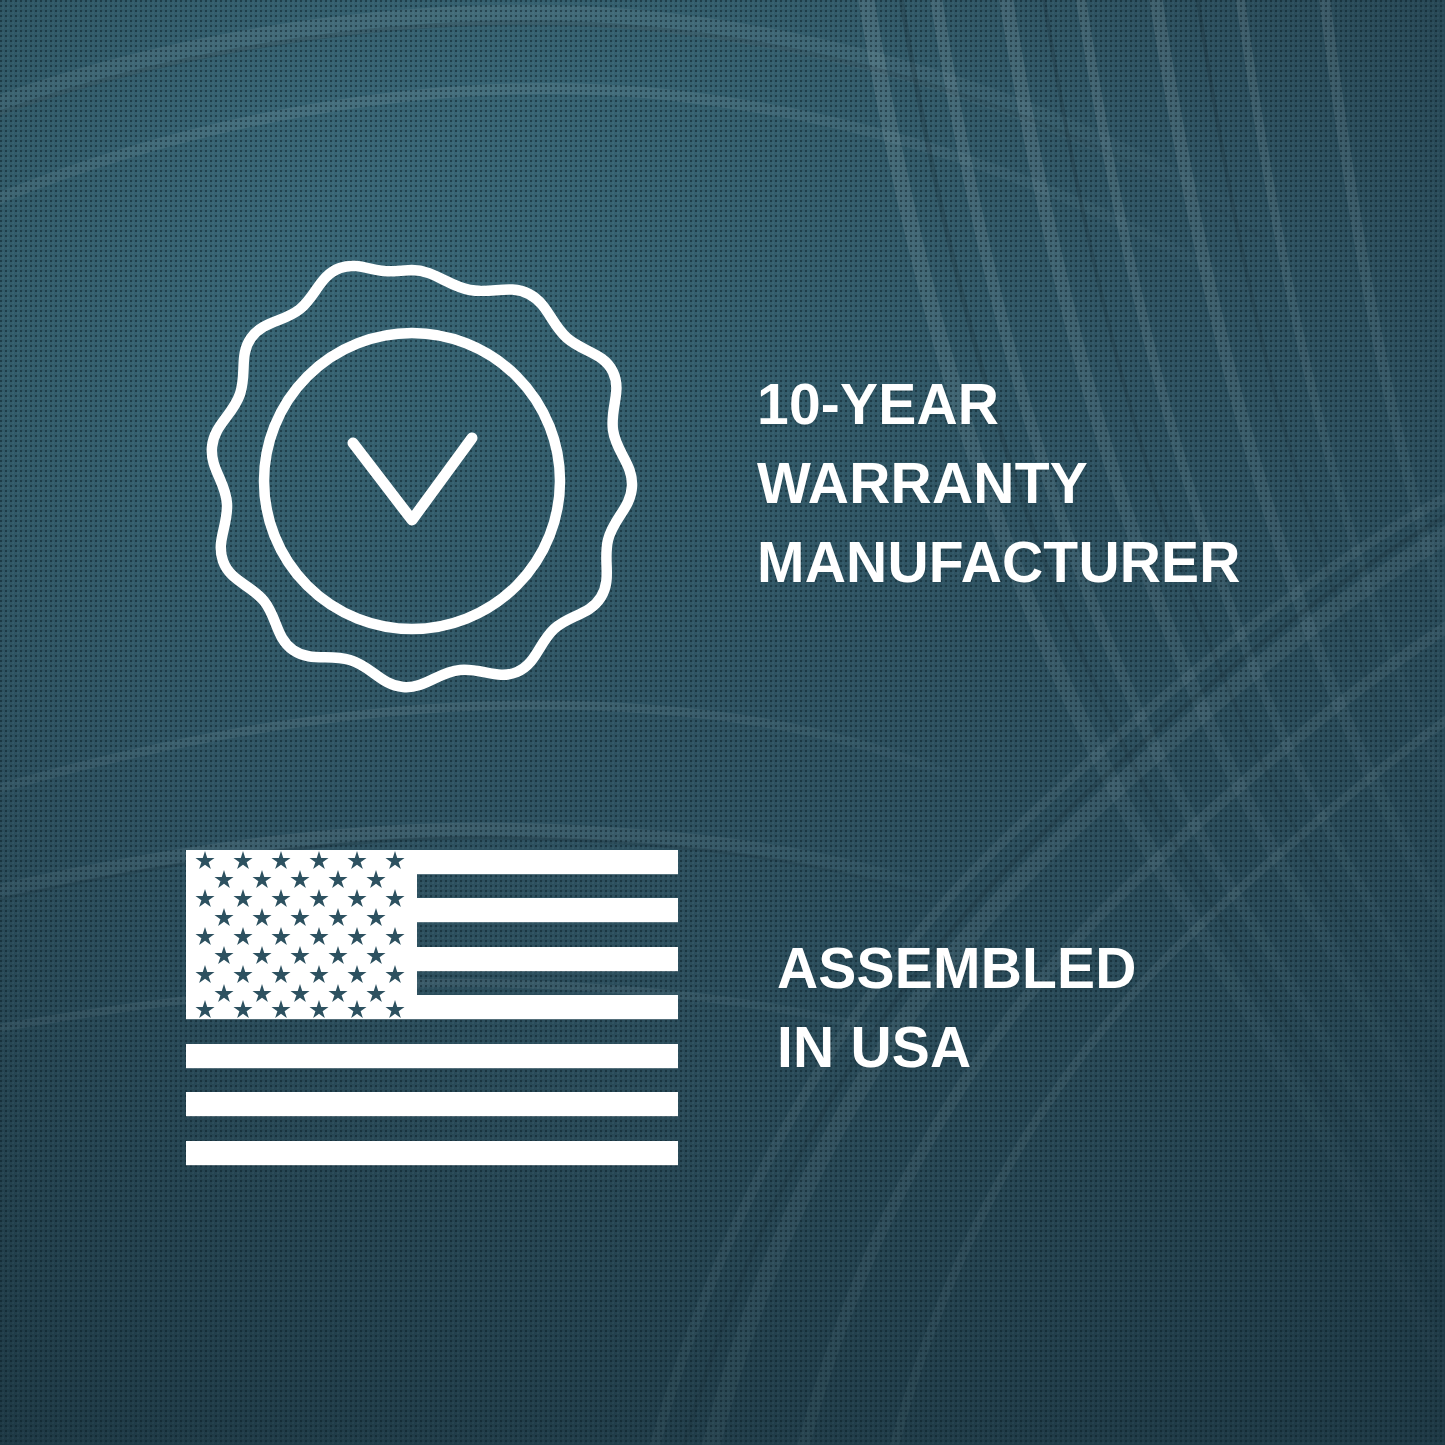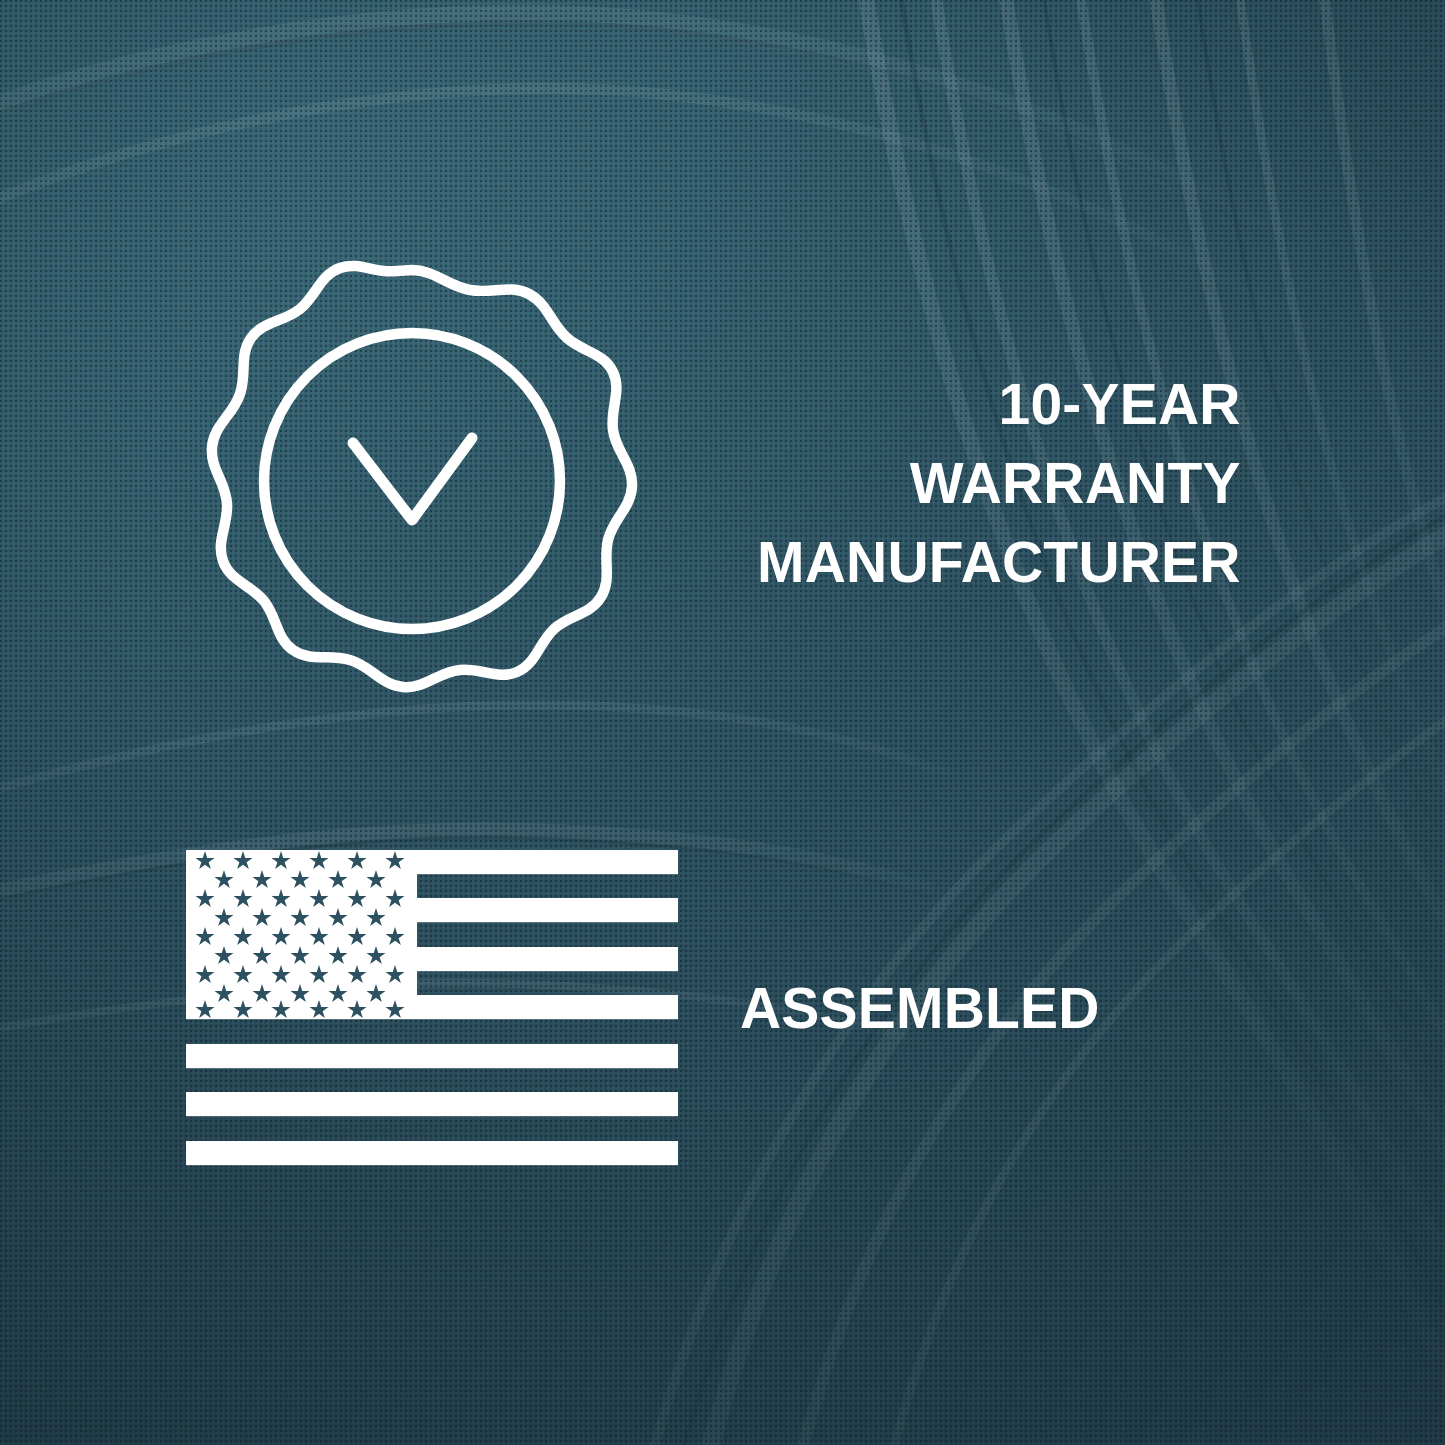--- a/index.html
+++ b/index.html
@@ -60,22 +60,22 @@
   #badge-icon-box { width: 500px; height: 490px; }
   #flag-icon-box  { width: 500px; height: 352px; }
 
   .icon-box svg { display: block; }
 
   .text-block {
     display: flex;
     flex-direction: column;
     justify-content: center;
   }
-  #warranty-text { margin-left: 79px; align-items: flex-end; }
-  #usa-text      { margin-left: 62px; }
+  #warranty-text { margin-left: 79px; }
+  #usa-text      { margin-left: 99px; }
 
   .headline {
     color: #ffffff;
     font-family: "Liberation Sans", sans-serif;
     font-weight: bold;
     font-size: 57px;
     line-height: 79px;
     letter-spacing: 0.2px;
     text-transform: uppercase;
     white-space: nowrap;
@@ -274,16 +274,17 @@
           <use href="#star5" x="103" y="178"></use>
             <use href="#star5" x="141" y="178"></use>
           <use href="#star5" x="179" y="178"></use>
             <use href="#star5" x="217" y="178"></use>
         </g>
       </svg>
     </div>
 
     <div class="text-block" id="usa-text">
       <div class="headline">ASSEMBLED</div>
+      <div class="headline">IN USA</div>
     </div>
   </div>
 
 </div>
 
 </body></html>

